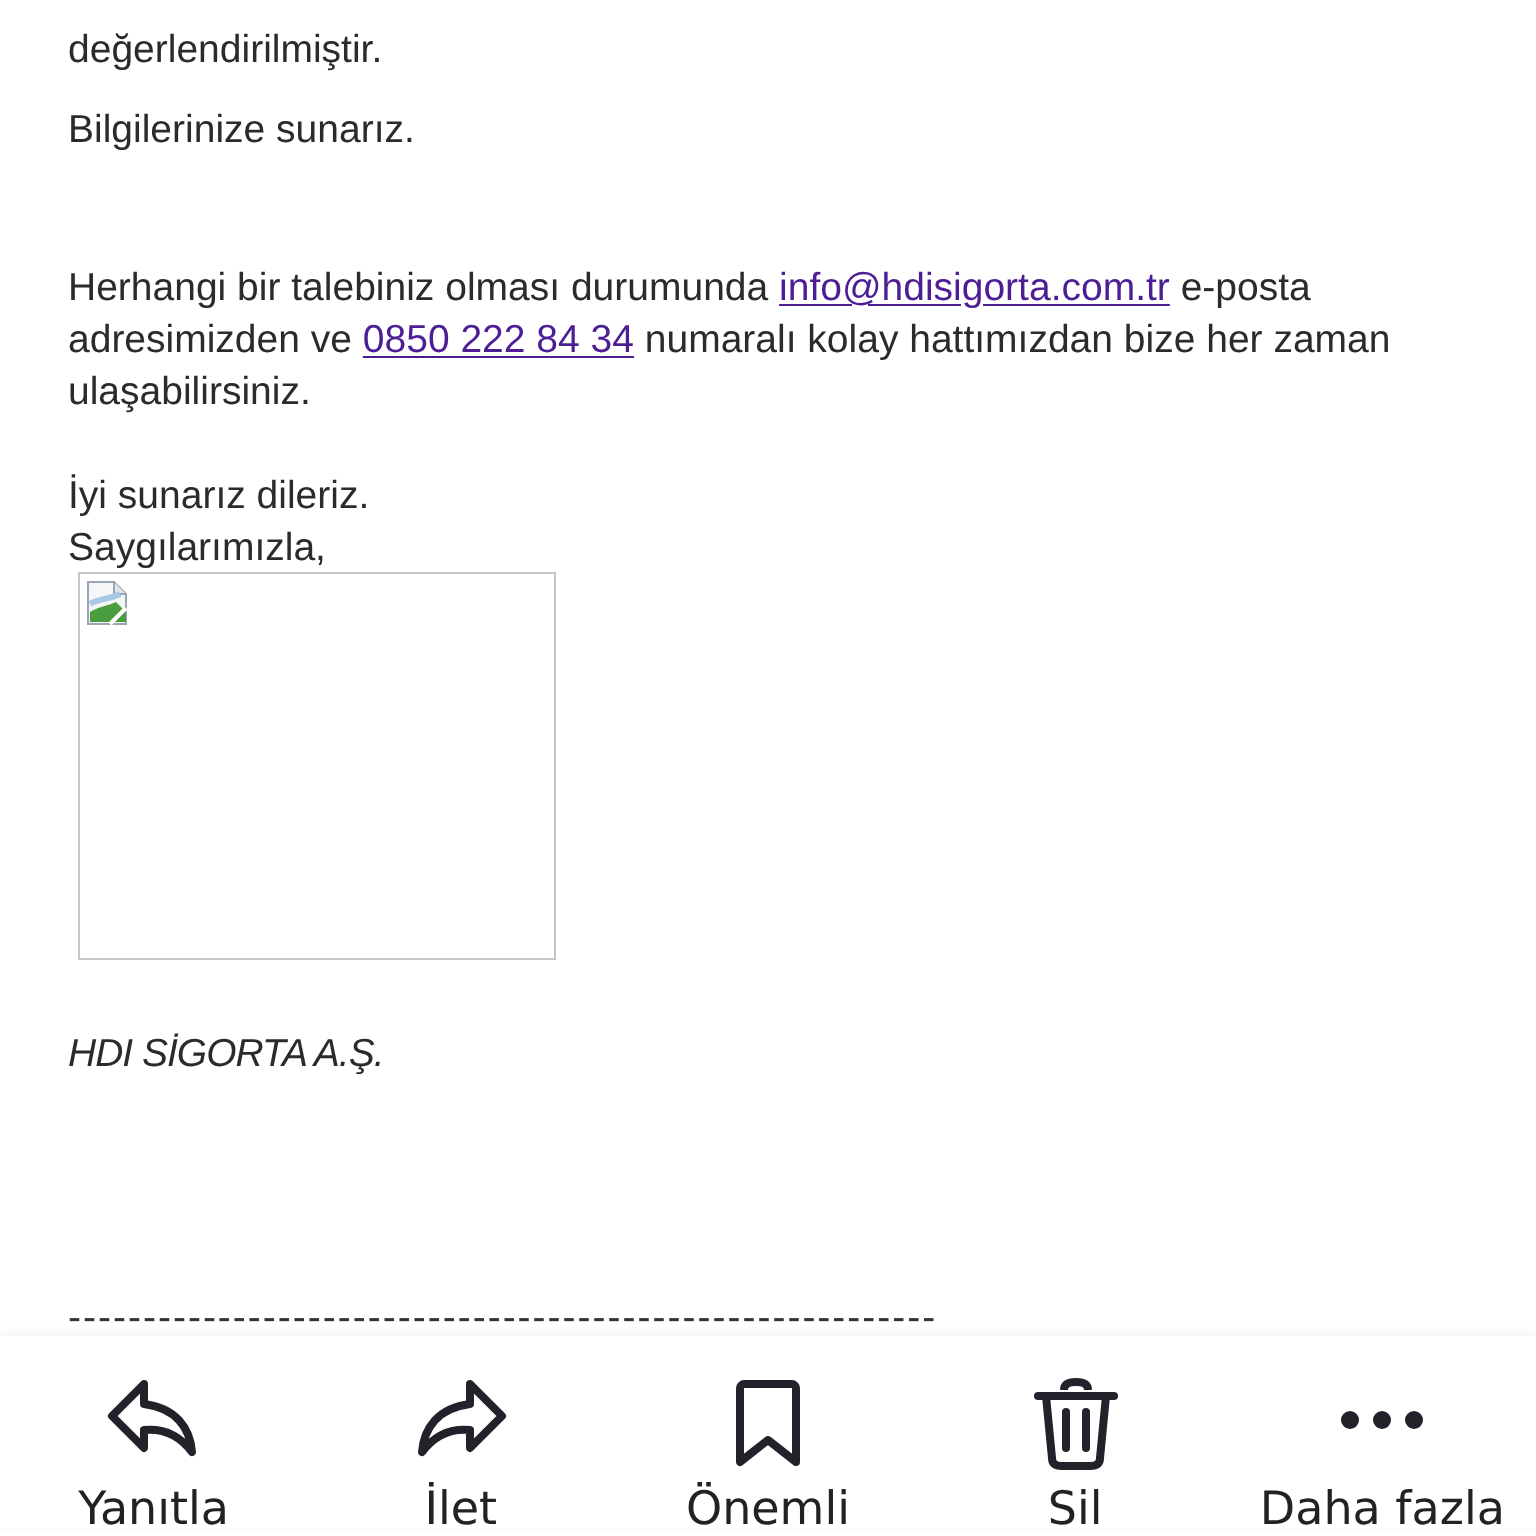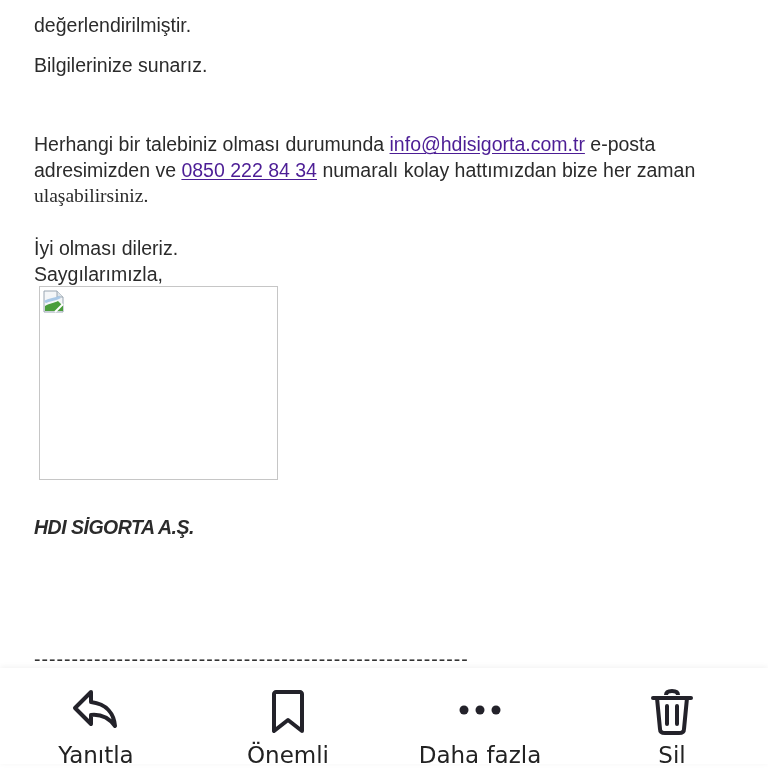--- a/index.html
+++ b/index.html
@@ -43,62 +43,68 @@
 <div class="content">
   <div class="line" style="top:12px;">değerlendirilmiştir.</div>
   <div class="line" style="top:52px;">Bilgilerinize sunarız.</div>
 
   <div class="line" style="top:131px;">
     <span>Herhangi bir talebiniz olması durumunda </span><a class="link" href="#">info@hdisigorta.com.tr</a><span> e-posta</span>
   </div>
   <div class="line" style="top:157px;">
     <span>adresimizden ve </span><a class="link" href="#">0850 222 84 34</a><span> numaralı kolay hattımızdan bize her zaman</span>
   </div>
-  <div class="line" style="top:183px;font-family:Liberation Serif, serif;">ulaşabilirsiniz.</div>
+  <div class="line" style="top:183px;">ulaşabilirsiniz.</div>
 
-  <div class="line" style="top:235px;">İyi olması dileriz.</div>
+  <div class="line" style="top:235px;">İyi sunarız dileriz.</div>
   <div class="line" style="top:261px;">Saygılarımızla,</div>
 
   <div class="img-box">
     <svg class="broken-icon" viewBox="0 0 24 24">
       <path d="M2 1 H15 L21 7 V22 H2 Z" fill="#f4f6f8" stroke="#9aa6b2" stroke-width="1"></path>
       <path d="M15 1 V7 H21" fill="#dfe5ea" stroke="#9aa6b2" stroke-width="1"></path>
       <path d="M3 21 L3 16 C8 13 12 13 16 11 L21 16 V21 Z" fill="#4a9d3c"></path>
       <path d="M3 12 C8 9 12 10 18 7" fill="none" stroke="#a9c8e6" stroke-width="3"></path>
       <path d="M13 22 L21 14" stroke="#ffffff" stroke-width="2"></path>
     </svg>
   </div>
 
-  <div class="line sig" style="top:514px;font-weight:bold;">HDI SİGORTA A.Ş.</div>
+  <div class="line sig" style="top:514px;">HDI SİGORTA A.Ş.</div>
   <div class="line divider-dash" style="top:646px;">----------------------------------------------------------</div>
 </div>
 
 <div class="toolbar">
   <div class="tb-item">
     <svg width="50" height="44" viewBox="0 0 50 44">
       <path d="M20 4 L4 20 L20 36 L20 27 C30 26 38 30 44 38 C43 26 36 16 20 14 Z" fill="none" stroke="#23222a" stroke-width="4" stroke-linejoin="round"></path>
     </svg>
     <div class="tb-label">Yanıtla</div>
   </div>
   <div class="tb-item">
+    <svg width="50" height="44" viewBox="0 0 50 44">
+      <path d="M30 4 L46 20 L30 36 L30 27 C20 26 12 30 6 38 C7 26 14 16 30 14 Z" fill="none" stroke="#23222a" stroke-width="4" stroke-linejoin="round"></path>
+    </svg>
+    <div class="tb-label">İlet</div>
+  </div>
+  <div class="tb-item">
     <svg width="40" height="46" viewBox="0 0 40 46">
       <path d="M8 4 H32 C33 4 34 5 34 6 V43 L20 32 L6 43 V6 C6 5 7 4 8 4 Z" fill="none" stroke="#23222a" stroke-width="4" stroke-linejoin="round"></path>
     </svg>
     <div class="tb-label">Önemli</div>
-  </div>
-  <div class="tb-item">
-    <svg width="50" height="44" viewBox="0 0 50 44" style="top:20px;">
-      <circle cx="9" cy="22" r="4.5" fill="#23222a"></circle>
-      <circle cx="25" cy="22" r="4.5" fill="#23222a"></circle>
-      <circle cx="41" cy="22" r="4.5" fill="#23222a"></circle>
-    </svg>
-    <div class="tb-label">Daha fazla</div>
   </div>
   <div class="tb-item">
     <svg width="44" height="48" viewBox="0 0 44 48">
       <path d="M16 7 C16 4 18 3 22 3 C26 3 28 4 28 7" fill="none" stroke="#23222a" stroke-width="4"></path>
       <path d="M3 10 H41" stroke="#23222a" stroke-width="4" stroke-linecap="round"></path>
       <path d="M7 10 L10 41 C10 44 12 45 15 45 H29 C32 45 34 44 34 41 L37 10" fill="none" stroke="#23222a" stroke-width="4" stroke-linejoin="round"></path>
       <path d="M17 18 V36 M27 18 V36" stroke="#23222a" stroke-width="4" stroke-linecap="round"></path>
     </svg>
     <div class="tb-label">Sil</div>
   </div>
+  <div class="tb-item">
+    <svg width="50" height="44" viewBox="0 0 50 44" style="top:20px;">
+      <circle cx="9" cy="22" r="4.5" fill="#23222a"></circle>
+      <circle cx="25" cy="22" r="4.5" fill="#23222a"></circle>
+      <circle cx="41" cy="22" r="4.5" fill="#23222a"></circle>
+    </svg>
+    <div class="tb-label">Daha fazla</div>
+  </div>
 </div>
 
 </body></html>

